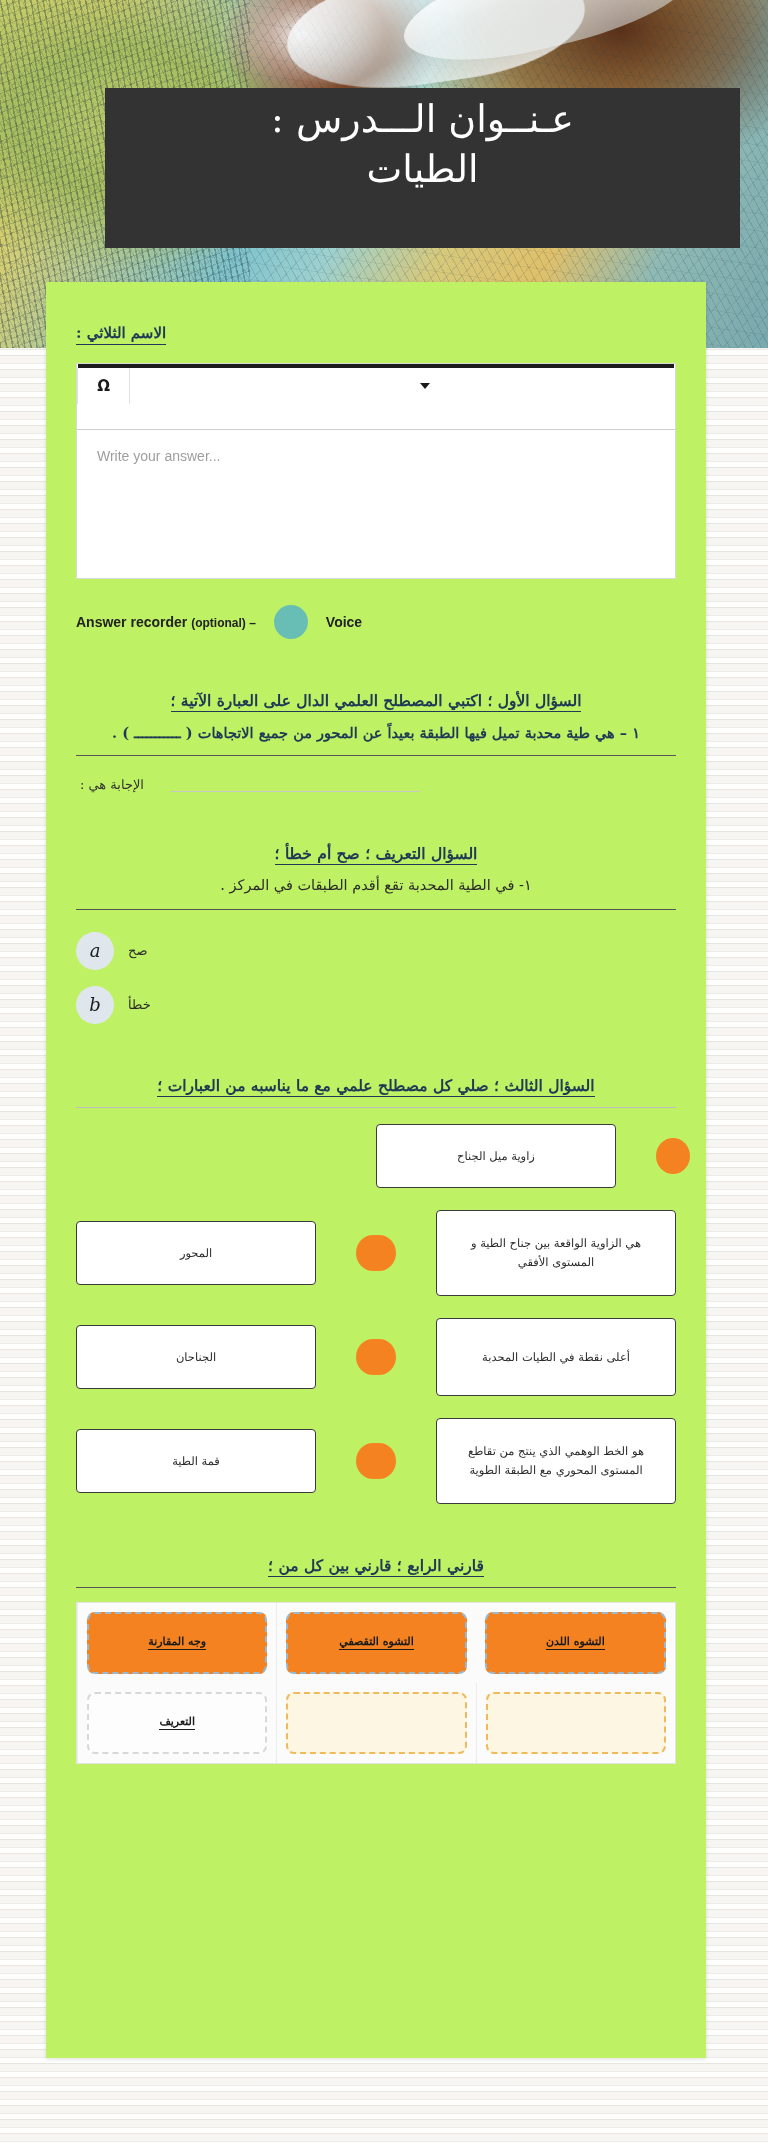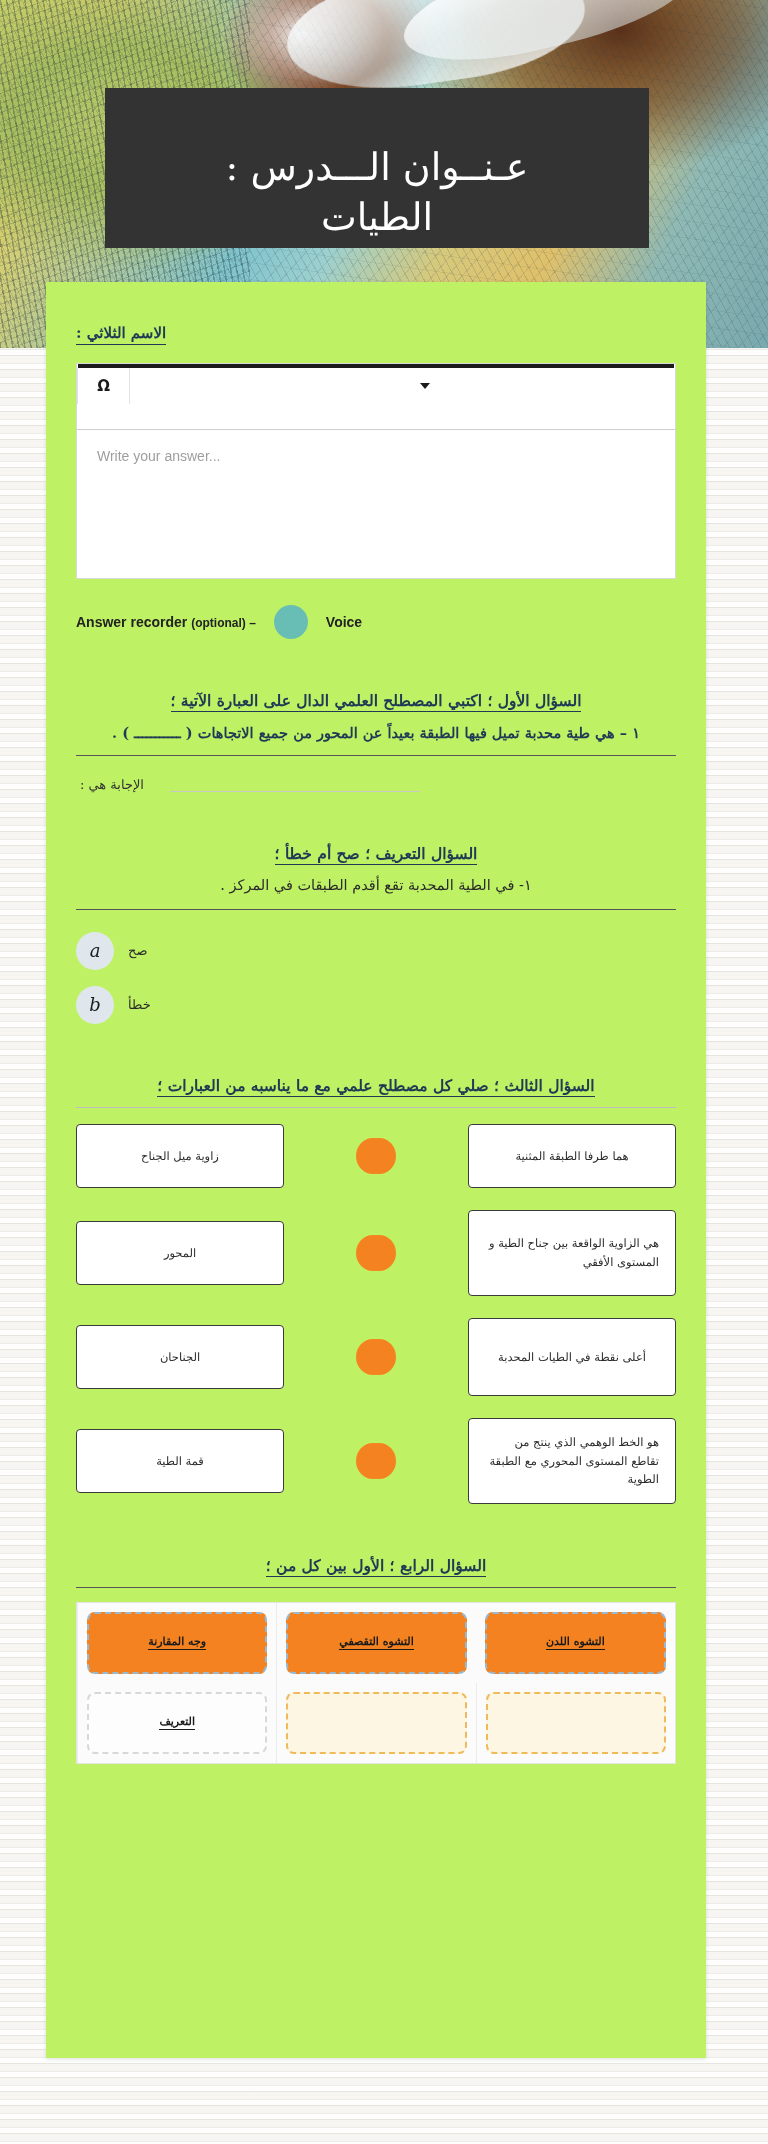--- a/index.html
+++ b/index.html
@@ -64,23 +64,23 @@
     transform:rotate(-8deg);
     filter:blur(0.4px);
   }
   #hero .tube2 {
     position:absolute; left:400px; top:-40px; width:300px; height:86px;
     background:linear-gradient(170deg, rgba(255,255,255,0.88), rgba(225,238,242,0.45));
     border-radius:50% / 55%;
     transform:rotate(-14deg);
   }
   #title-banner {
-    position:absolute; left:105px; top:88px; width:544px; height:160px;
+    position:absolute; left:105px; top:88px; width:635px; height:160px;
     background:#333333;
-    display:flex; align-items:flex-end; justify-content:center;
+    display:flex; align-items:flex-start; justify-content:center;
     padding:6px 26px;
   }
   #title-banner .title-text {
     color:#ffffff;
     font-family:"DejaVu Serif","Liberation Serif",serif;
     font-size:38px; line-height:1.32; text-align:center;
     direction:rtl; white-space:pre-line; letter-spacing:0px;
   }
 
   
@@ -181,22 +181,22 @@
   }
 
   
   .match-wrap { margin-top:16px; position:relative; }
   .match-row { display:flex; flex-direction:row; gap:0; margin-bottom:22px; position:relative; }
   .match-col { width:50%; position:relative; display:flex; align-items:center; }
   .match-col.right { justify-content:flex-start; padding-left:16px; }
   .match-col.left { justify-content:flex-end; padding-right:18px; }
   .match-box {
     border:1px solid #3a3a3a; border-radius:4px; background:#fff;
-    min-height:64px; width:208px; padding:10px 16px;
-    display:flex; align-items:center; justify-content:center; 
+    min-height:64px; width:240px; padding:10px 16px;
+    display:flex; align-items:center; justify-content:center; text-align:center;
     direction:rtl; font-family:"DejaVu Serif","Liberation Serif",serif;
     font-size:11.5px; color:#2b2b2b; line-height:1.6;
   }
   .match-box.tall { min-height:78px; }
   .match-box.taller { min-height:86px; }
   .dot {
     position:absolute; width:34px; height:36px; border-radius:50%;
     background:#f58220; z-index:3;
   }
   .dot.r { left:-14px; }
@@ -296,24 +296,20 @@
 
     <div class="q-block">
       <div class="q-head-wrap">
         <span class="q-head">السؤال الثالث ؛ صلي كل مصطلح علمي مع ما يناسبه من العبارات ؛</span>
       </div>
       <hr class="rule light">
 
       <div class="match-wrap">
 
         <div class="match-row">
-          <div class="match-col right">
-            <div class="match-box">هما طرفا الطبقة المثنية</div>
-            <span class="dot r"></span>
-          </div>
           <div class="match-col left">
             <div class="match-box">زاوية ميل الجناح</div>
             <span class="dot l"></span>
           </div>
         </div>
 
         <div class="match-row">
           <div class="match-col right">
             <div class="match-box taller">هي الزاوية الواقعة بين جناح الطية و المستوى الأفقي</div>
             <span class="dot r"></span>
@@ -344,21 +340,21 @@
             <div class="match-box">قمة الطية</div>
             <span class="dot l"></span>
           </div>
         </div>
 
       </div>
     </div>
 
     <div class="q-block">
       <div class="q-head-wrap">
-        <span class="q-head">السؤال الرابع ؛ الأول بين كل من ؛</span>
+        <span class="q-head">قارني الرابع ؛ قارني بين كل من ؛</span>
       </div>
       <hr class="rule">
 
       <div class="cmp-table">
         <div class="cmp-cell">
           <div class="cmp-pill header">
             <span>التشوه اللدن</span>
           </div>
         </div>
         <div class="cmp-cell">

